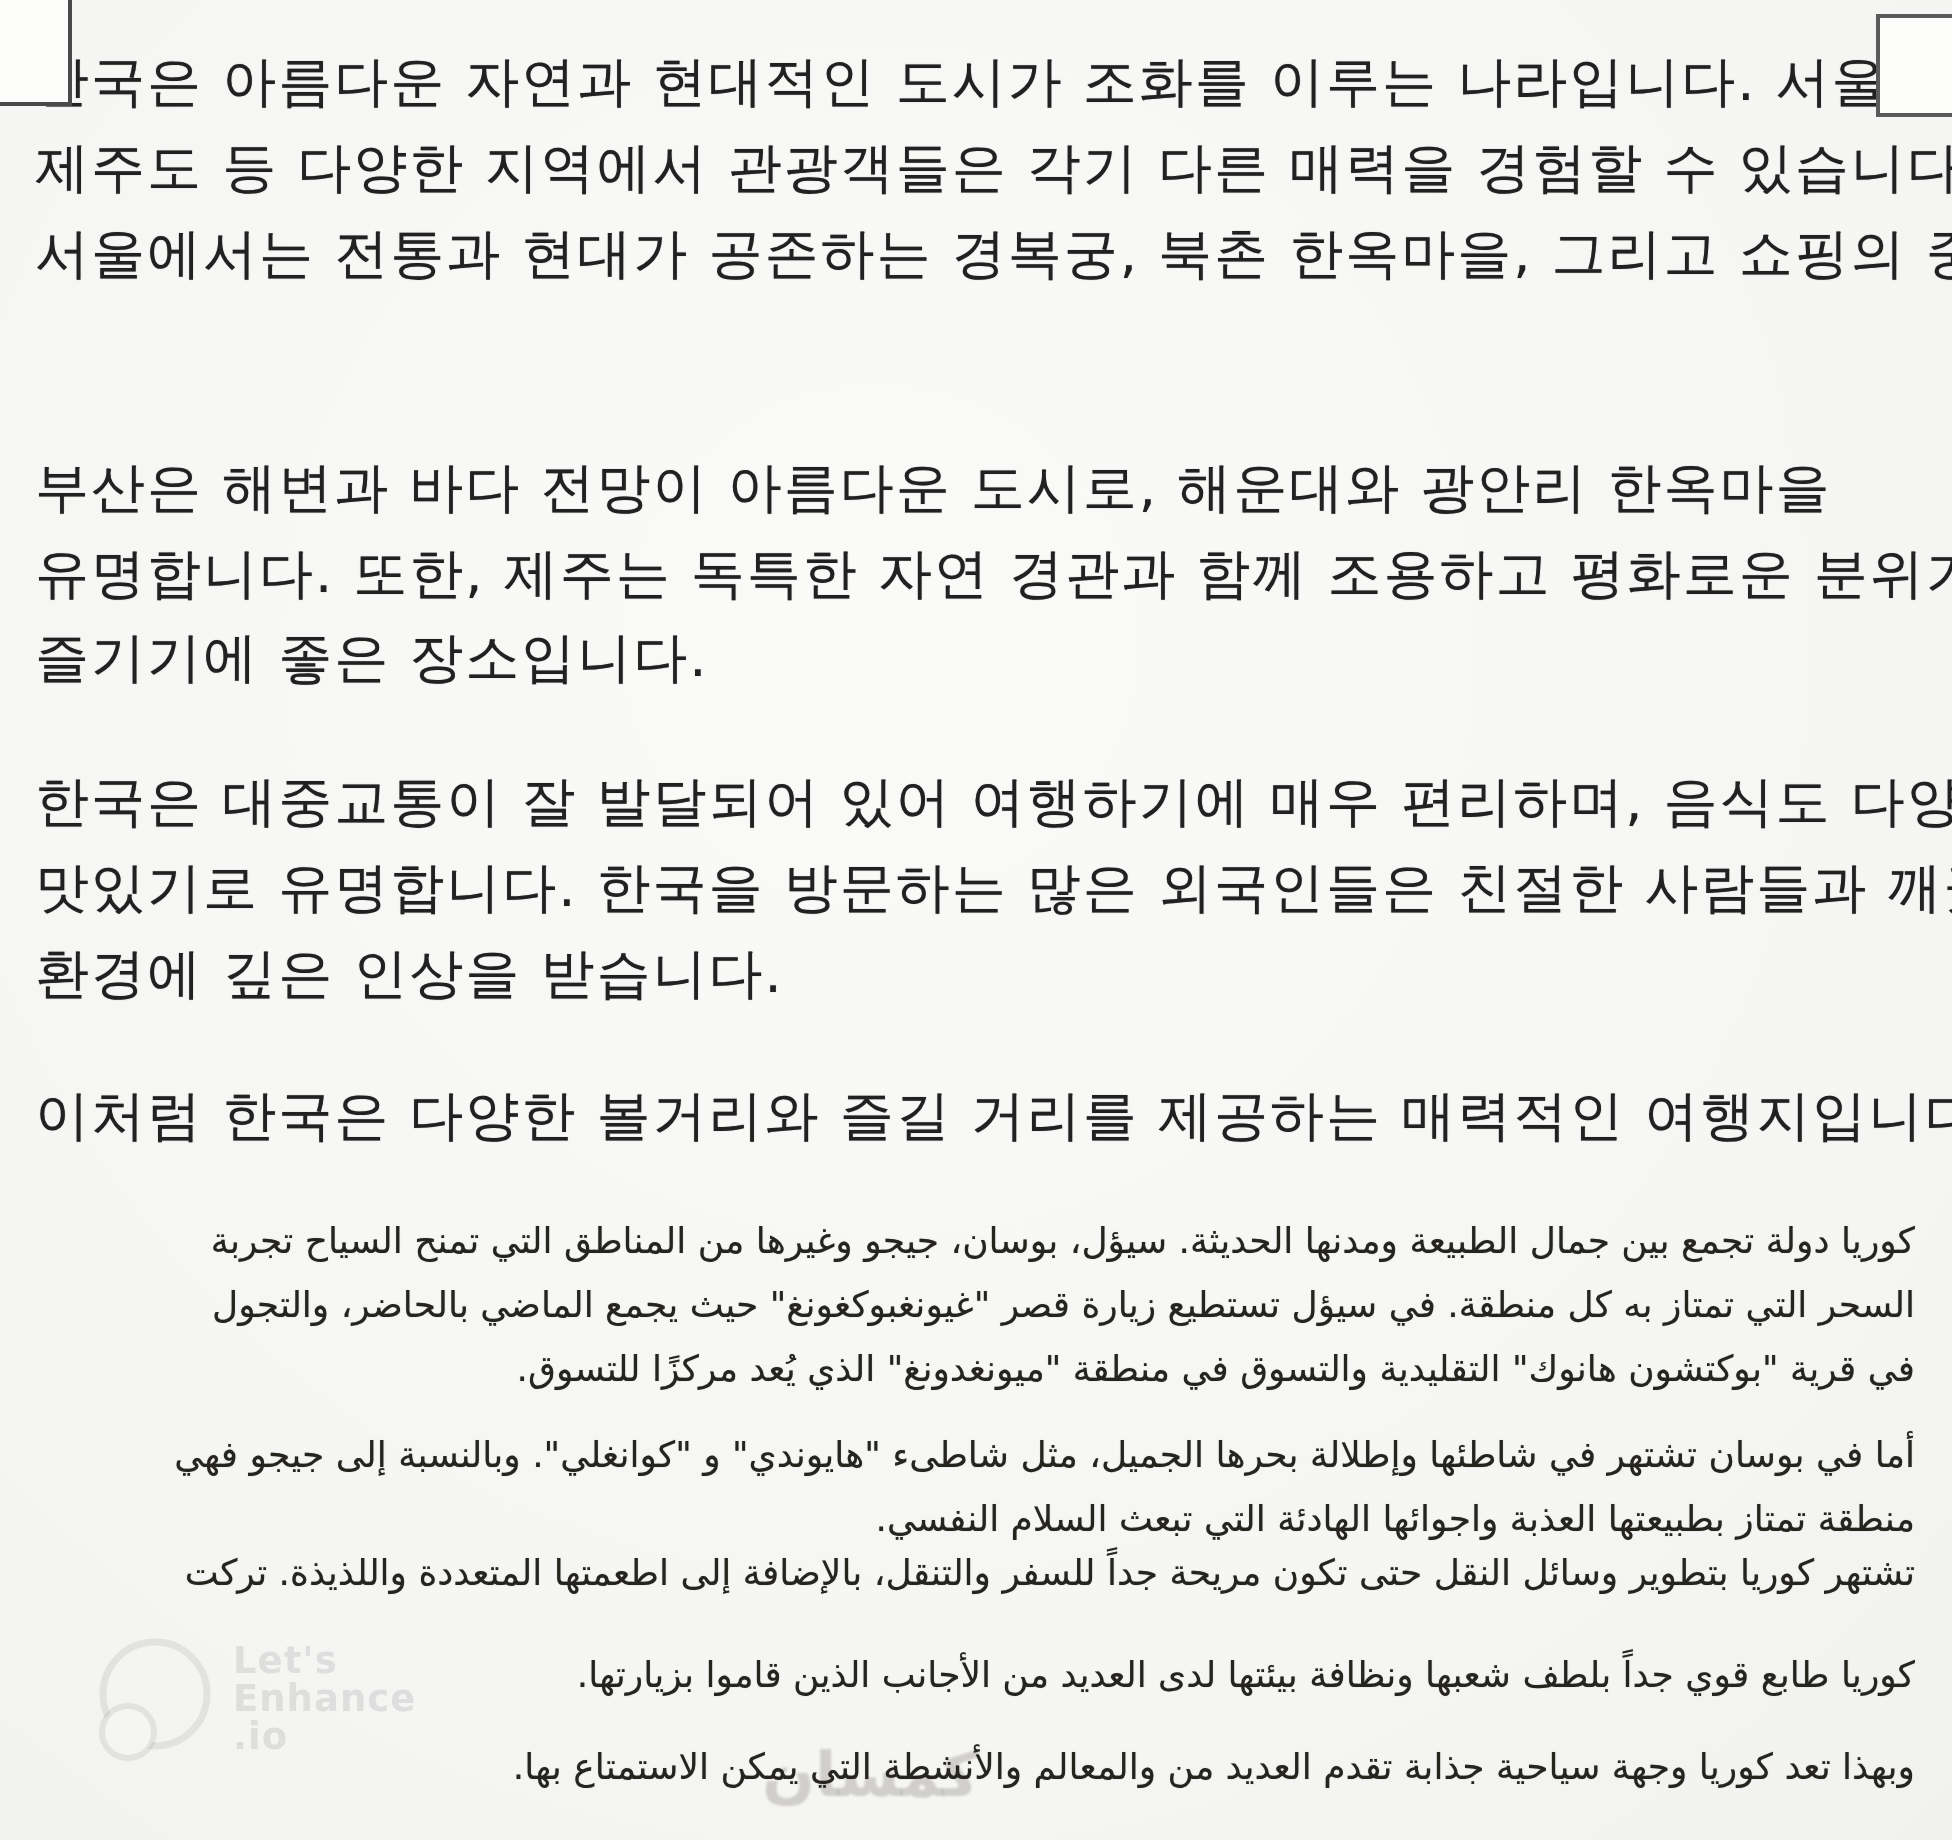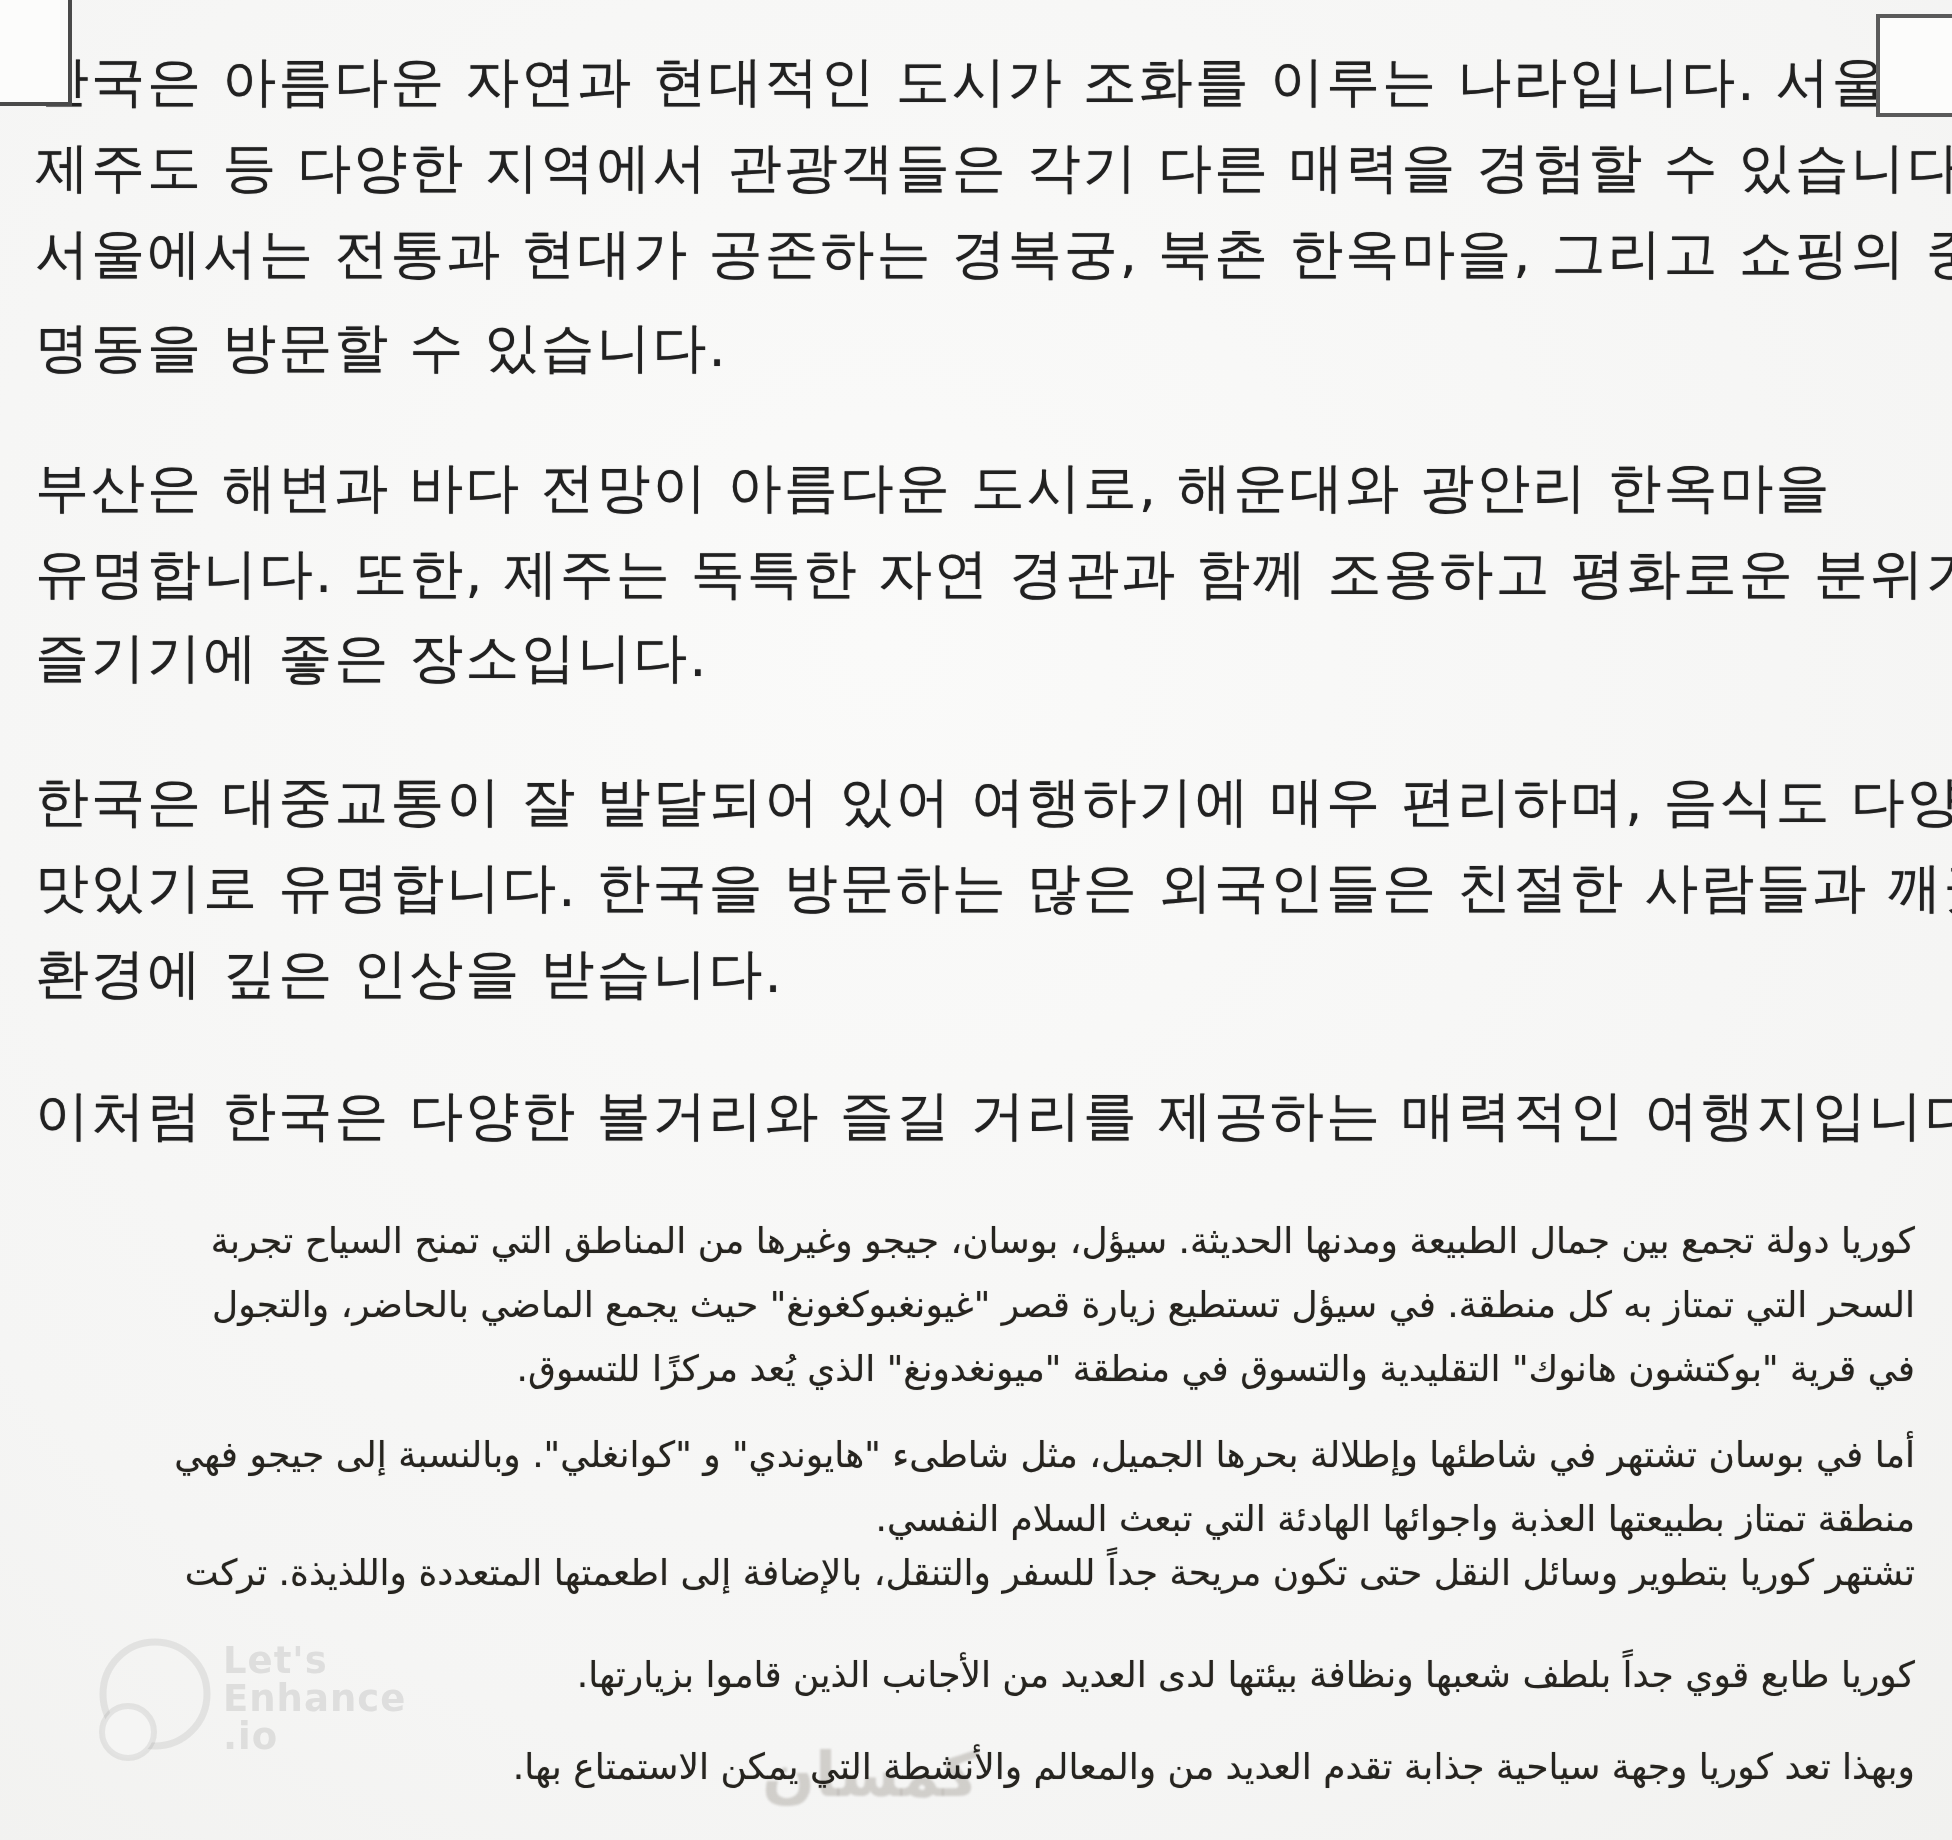--- a/index.html
+++ b/index.html
@@ -44,21 +44,21 @@
   .wm-enhance{
     position:absolute;
     left:95px;
     top:1636px;
     z-index:1;
     color:rgba(120,120,120,.18);
     font-weight:bold;
   }
   .wm-enhance .wm-text{
     position:absolute;
-    left:128px;
+    left:138px;
     top:6px;
     font-size:37px;
     line-height:37px;
     letter-spacing:1px;
   }
   .wm-enhance .wm-text div{ margin-bottom:1px; }
   .wm-balloon{ position:absolute; left:0; top:0; }
   .wm-arabic{
     position:absolute;
     left:762px;
@@ -90,21 +90,20 @@
       <div>Enhance</div>
       <div>.io</div>
     </div>
   </div>
 
   <div class="wm-arabic">كمسان</div>
 
   <div class="ko-line" style="top:52px">한국은 아름다운 자연과 현대적인 도시가 조화를 이루는 나라입니다. 서울, 부산,</div>
   <div class="ko-line" style="top:138px">제주도 등 다양한 지역에서 관광객들은 각기 다른 매력을 경험할 수 있습니다.</div>
   <div class="ko-line" style="top:224px">서울에서는 전통과 현대가 공존하는 경복궁, 북촌 한옥마을, 그리고 쇼핑의 중심지인</div>
-  <div class="ko-line" style="top:318px">명동을 방문할 수 있습니다.</div>
 
   <div class="ko-line" style="top:458px">부산은 해변과 바다 전망이 아름다운 도시로, 해운대와 광안리 한옥마을</div>
   <div class="ko-line" style="top:544px">유명합니다. 또한, 제주는 독특한 자연 경관과 함께 조용하고 평화로운 분위기를</div>
   <div class="ko-line" style="top:628px">즐기기에 좋은 장소입니다.</div>
 
   <div class="ko-line" style="top:772px">한국은 대중교통이 잘 발달되어 있어 여행하기에 매우 편리하며, 음식도 다양하고</div>
   <div class="ko-line" style="top:858px">맛있기로 유명합니다. 한국을 방문하는 많은 외국인들은 친절한 사람들과 깨끗한</div>
   <div class="ko-line" style="top:944px">환경에 깊은 인상을 받습니다.</div>
 
   <div class="ko-line" style="top:1086px">이처럼 한국은 다양한 볼거리와 즐길 거리를 제공하는 매력적인 여행지입니다.</div>

